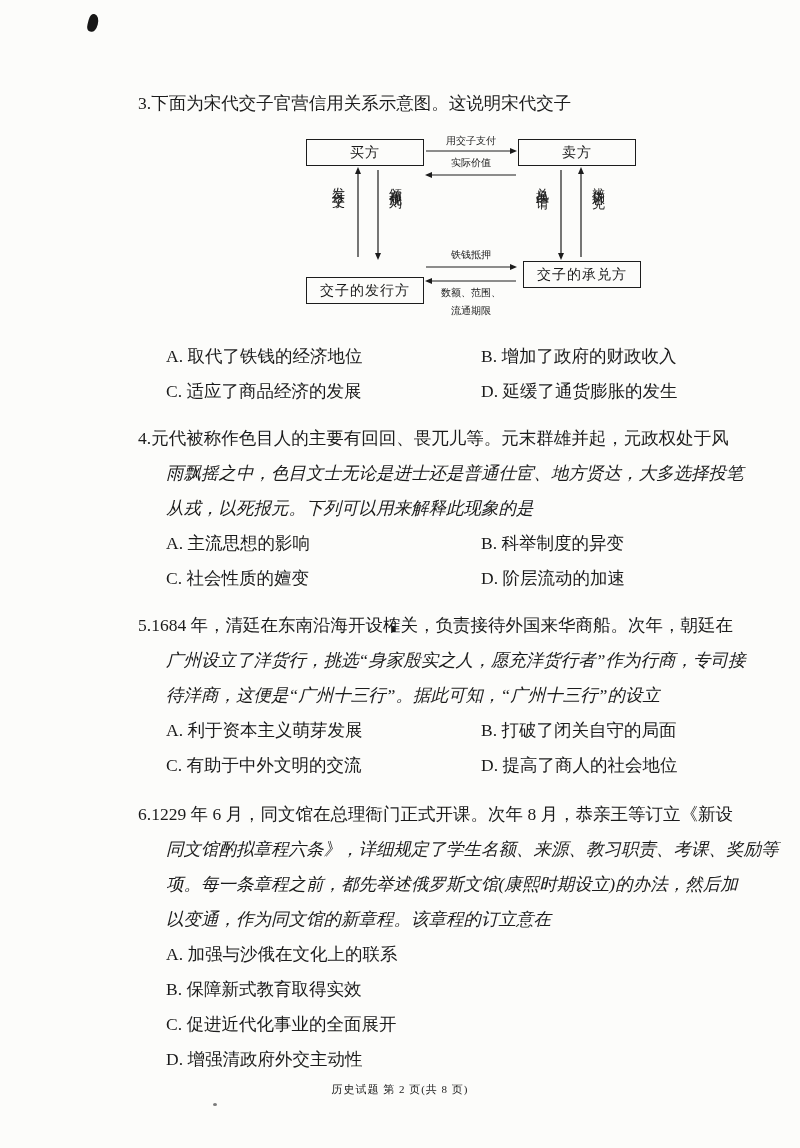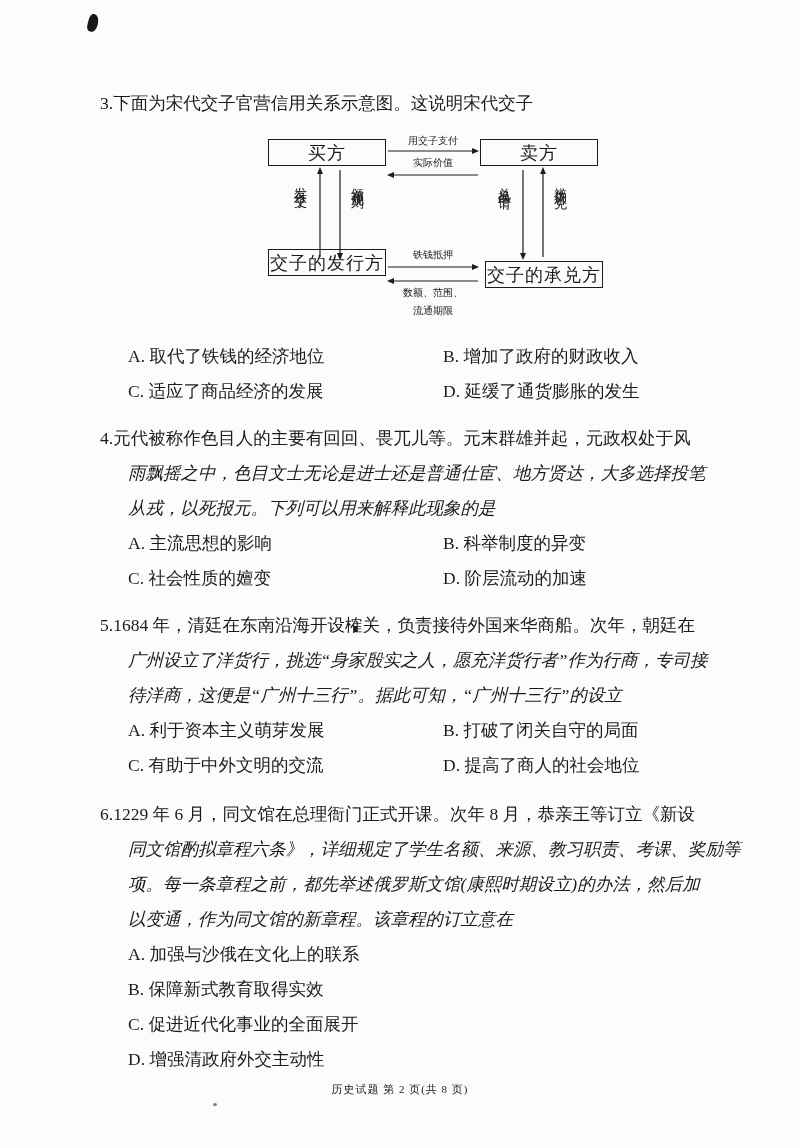--- a/index.html
+++ b/index.html
@@ -6,36 +6,36 @@
   html,body { margin:0; padding:0; background:#d8d8d8; }
   .page {
     position:relative; width:800px; height:1148px; margin:0 auto;
     background:#fcfcfa; overflow:hidden;
     font-family:"Liberation Serif","DejaVu Serif",serif; color:#1b1b1b;
   }
   .content { position:absolute; left:100px; top:86px; width:632px; font-size:17.5px; }
   .q-line { line-height:35px; white-space:nowrap; }
   .q-line .q-num { display:inline; }
   .q-line.cont { margin-left:28px;font-style:italic; }
-  .question { margin-top:12px; }
+  .question { margin-top:12px;margin-left:38px; }
   .question:first-child { margin-top:0; }
   .question.q6 { margin-top:14px; }
   .options-2col { display:grid; grid-template-columns:315px auto; margin-left:28px; line-height:35px; }
   .options-1col { margin-left:28px; line-height:35px; }
   .opt { white-space:nowrap; }
 
   
   .diagram { position:relative; width:345px; height:196px; margin:12px 0 10px 165px; font-size:13.5px; }
   .dg-lines { position:absolute; left:0; top:0; }
   .dg-lines line { stroke:#1c1c1c; stroke-width:1.2; }
   .dg-lines polygon { fill:#1c1c1c; }
   .dg-box {
     position:absolute; width:118px; height:27px; border:1.3px solid #1c1c1c;
     display:flex; align-items:center; justify-content:center;
-    font-size:18px; letter-spacing:1px; background:transparent;
+    font-size:14px; letter-spacing:1px; background:transparent;
   }
   .dg-hlabel { position:absolute; left:121px; width:94px; text-align:center; font-size:10px; line-height:16px; white-space:nowrap; }
   .dg-vlabel { position:absolute; writing-mode:vertical-rl; font-size:13px; letter-spacing:3px; line-height:16px; }
 
   
   .footer { position:absolute; left:0; right:0; top:1082px; text-align:center; font-size:11px; letter-spacing:1px; }
 
   
   .artifact-1 { position:absolute; left:88px; top:14px; width:10px; height:18px; background:#161616;
                 border-radius:45% 60% 55% 40%; transform:rotate(14deg); }
@@ -77,21 +77,21 @@
 
           <line x1="123" y1="134" x2="207" y2="134"></line>
           <polygon points="207,131 214,134 207,137"></polygon>
 
           <line x1="213" y1="148" x2="129" y2="148"></line>
           <polygon points="129,145 122,148 129,151"></polygon>
         </svg>
 
         <div class="dg-box" style="left:3px; top:6px;">买方</div>
         <div class="dg-box" style="left:215px; top:6px;">卖方</div>
-        <div class="dg-box" style="left:3px; top:116px;">交子的发行方</div>
+        <div class="dg-box" style="left:3px; top:144px;">交子的发行方</div>
         <div class="dg-box" style="left:220px; top:128px;">交子的承兑方</div>
 
         <div class="dg-hlabel" style="top:0px;">用交子支付</div>
         <div class="dg-hlabel" style="top:22px;">实际价值</div>
         <div class="dg-hlabel" style="top:114px;">铁钱抵押</div>
         <div class="dg-hlabel" style="top:152px;">数额、范围、</div>
         <div class="dg-hlabel" style="top:170px;">流通期限</div>
 
         <div class="dg-vlabel" style="left:27px; top:44px;">发行交子</div>
         <div class="dg-vlabel" style="left:84px; top:44px;">颁布规则</div>

